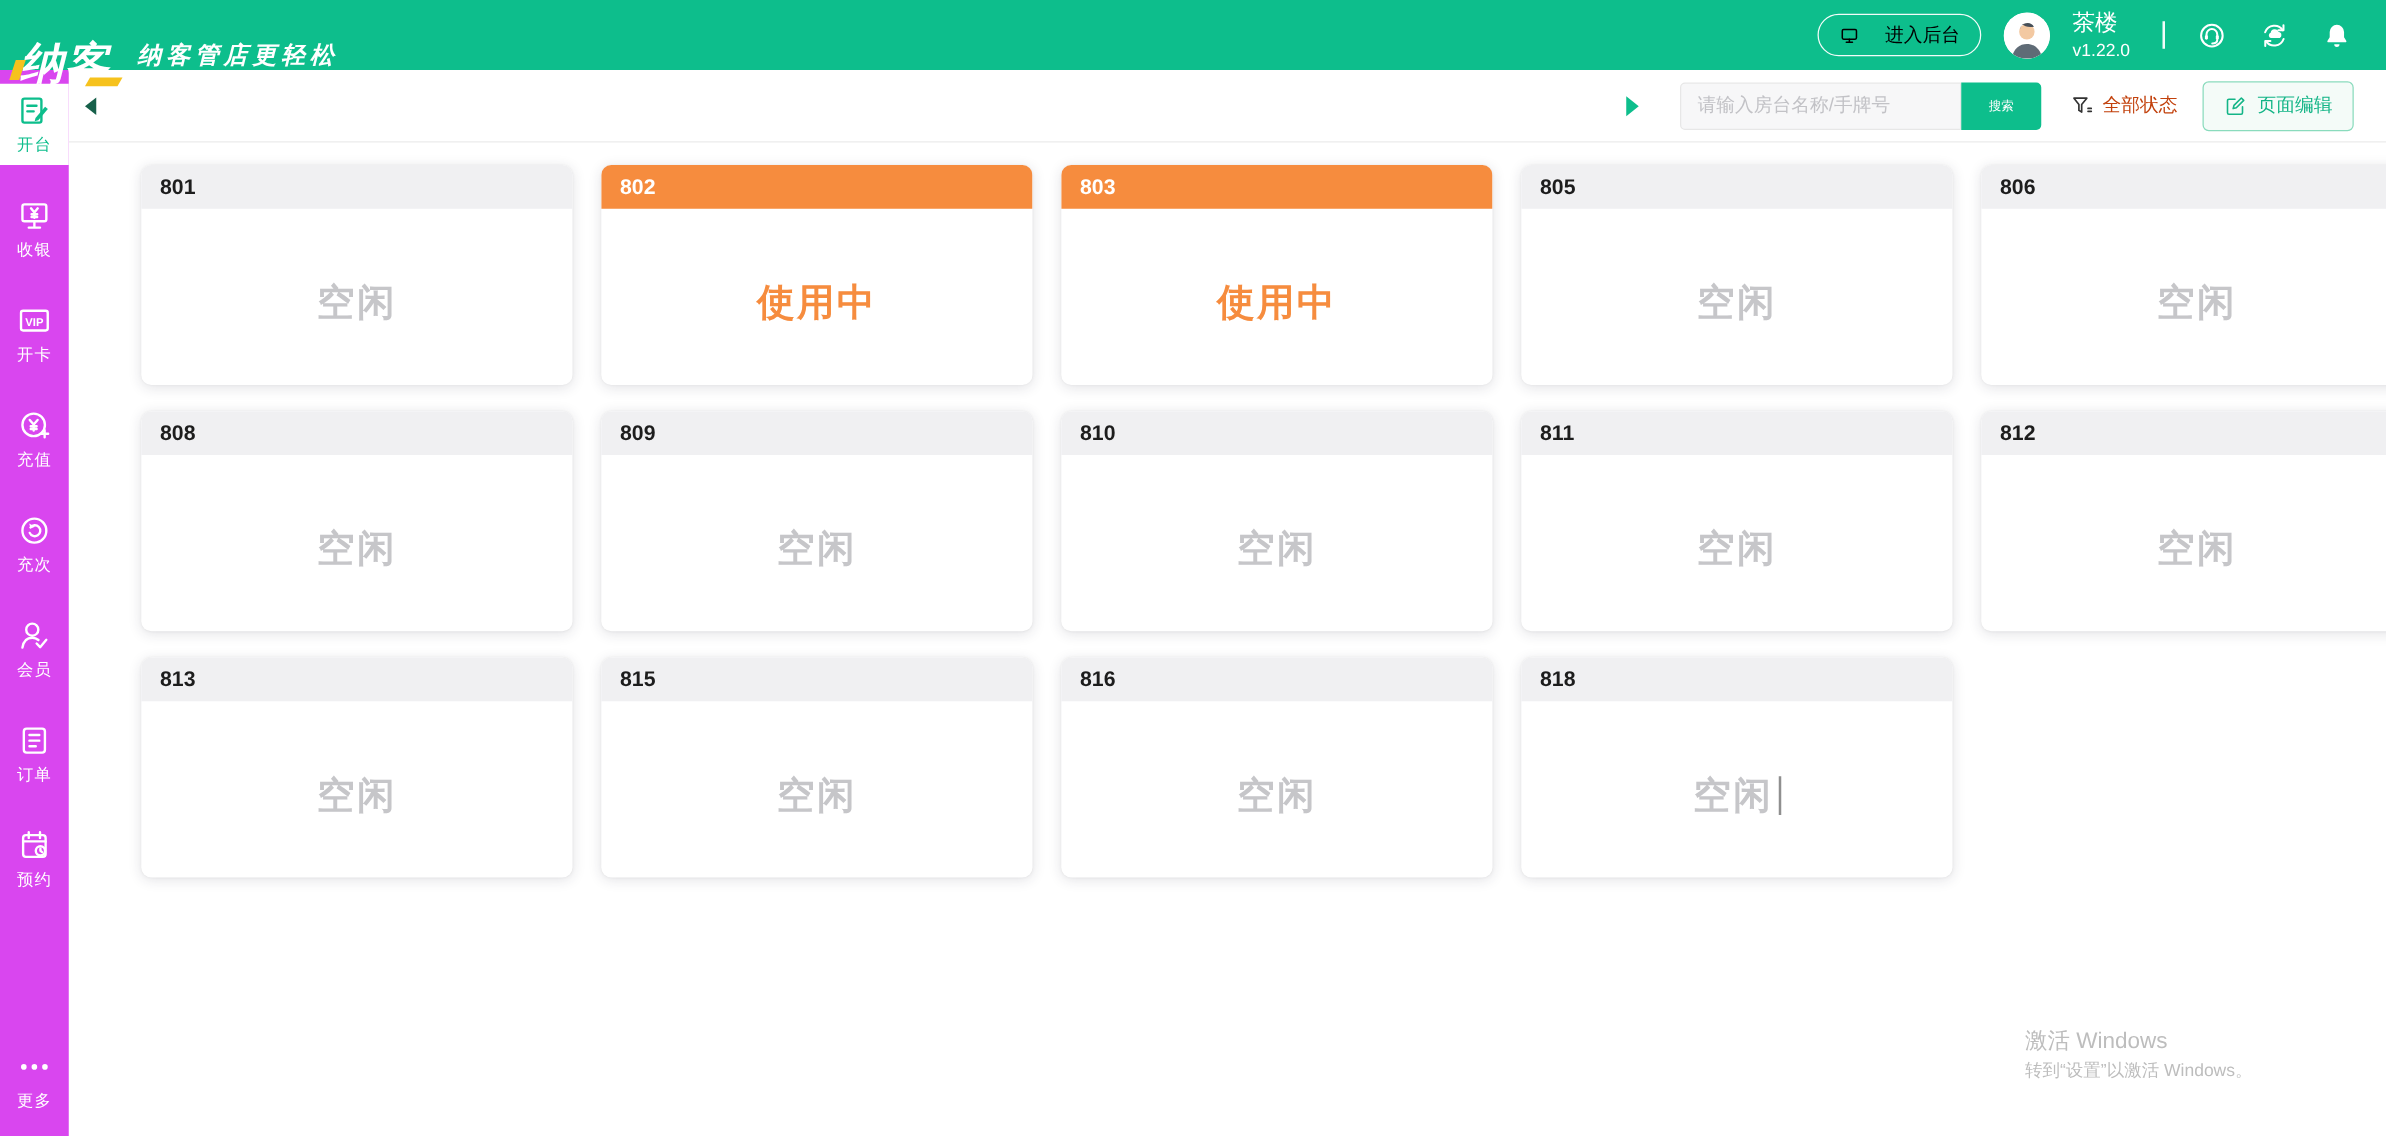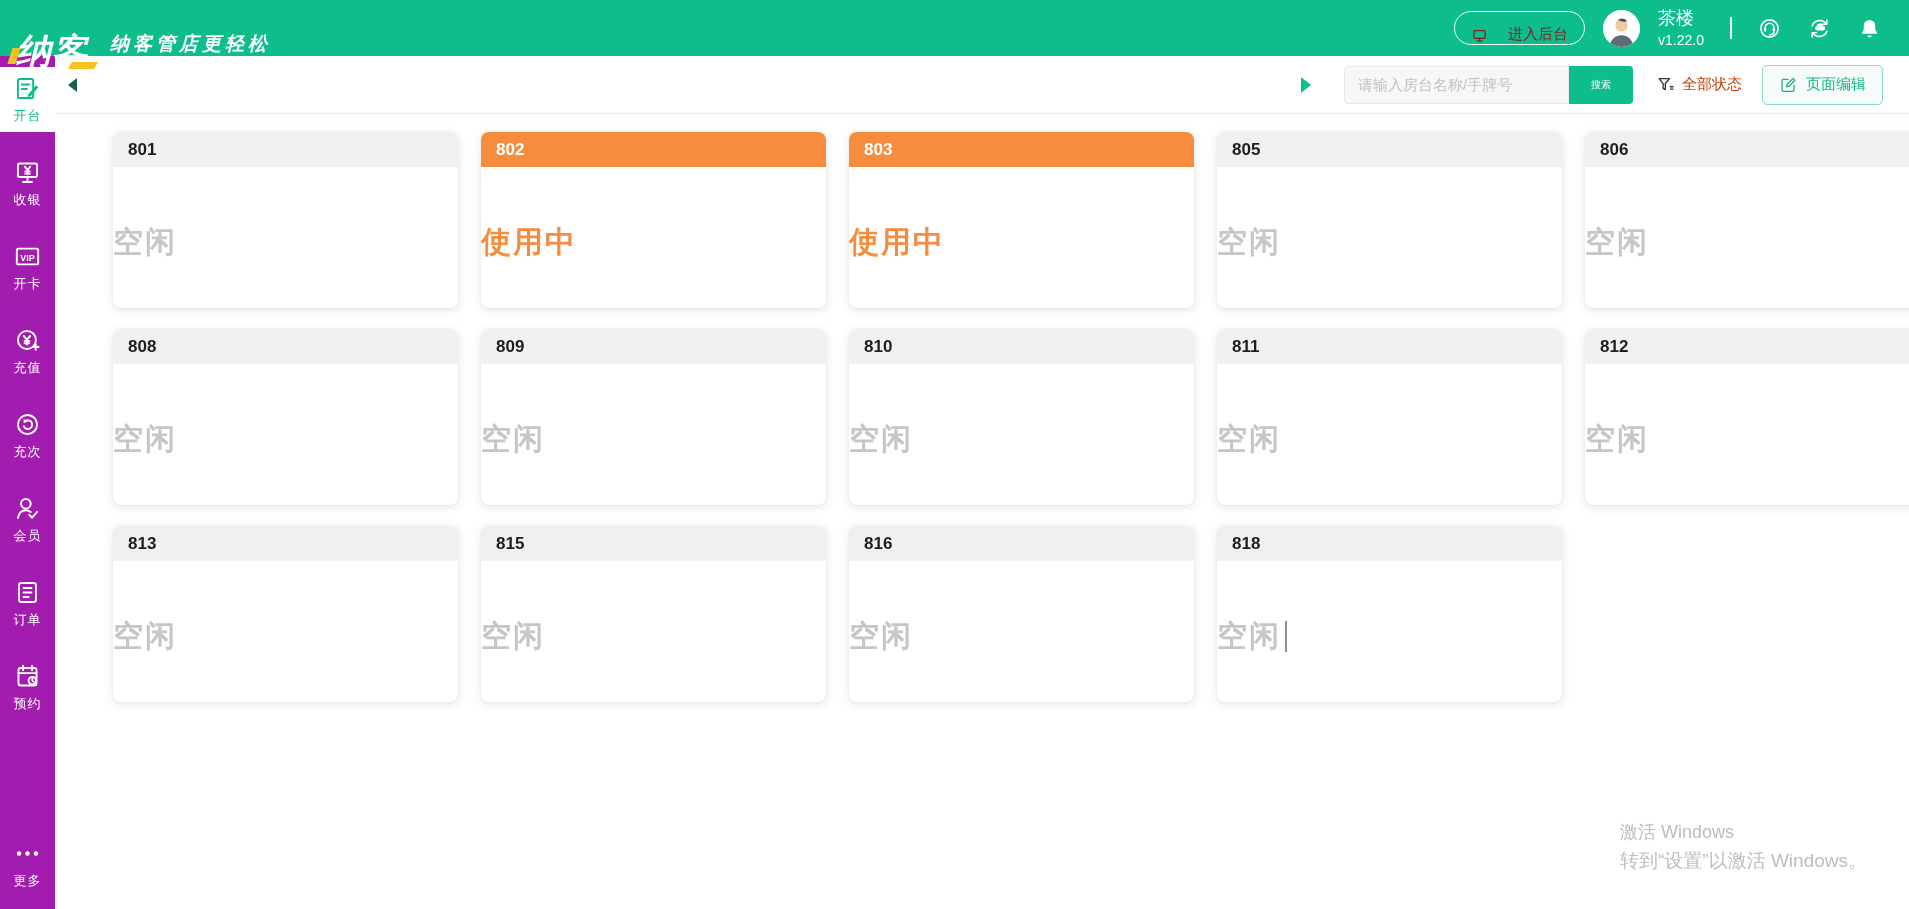--- a/index.html
+++ b/index.html
@@ -16,32 +16,32 @@
   .logo-text::after { content:""; position:absolute; right:-8px; bottom:-1px; width:26px; height:7px;
     background:#f6c21d; transform:skewX(-30deg); }
   .logo-text::before { content:""; position:absolute; left:-6px; bottom:4px; width:8px; height:16px;
     background:#f6c21d; transform:skewX(-18deg); }
   .tagline-box { display:flex; flex-direction:column; align-items:flex-start; }
   .tagline { color:#fff; font-size:19px; font-style:italic; font-weight:700; letter-spacing:4px; }
   .tagline-swoosh { margin-top:2px; }
 
   .hdr-right { margin-left:auto; display:flex; align-items:center; gap:18px; }
   .enter-btn { height:34px; border:1px solid rgba(255,255,255,.95); border-radius:17px; background:transparent;
-    color:#7f1d1d; display:flex; align-items:flex-end; gap:20px; padding:0 16px; font-size:15px; cursor:pointer; }
+    color:#000000; display:flex; align-items:center; gap:20px; padding:0 16px; font-size:15px; cursor:pointer; }
   .enter-btn .bicon { width:17px; height:17px; }
   .avatar { width:37px; height:37px; border-radius:50%; background:#fff; overflow:hidden; flex:0 0 auto; }
   .store-block { color:#fff; line-height:1.35; text-align:left; }
   .store-name { font-size:18px; }
   .store-version { font-size:14px; }
   .hdr-divider { width:2px; height:22px; background:rgba(255,255,255,.95); margin:0 8px; }
   .hdr-icons { display:flex; align-items:center; gap:27px; margin-right:4px; }
   .hicon { width:23px; height:23px; color:#fff; cursor:pointer; display:inline-block; }
 
   
-  .sidebar { position:absolute; top:56px; left:0; bottom:0; width:55px; background:#a21caf;
+  .sidebar { position:absolute; top:56px; left:0; bottom:0; width:55px; background:#d946ef;
     display:flex; flex-direction:column; align-items:center; padding-top:11px; z-index:4; }
   .side-item { width:55px; padding:8px 0 7px; margin-bottom:19px; display:flex; flex-direction:column;
     align-items:center; gap:5px; color:#fff; cursor:pointer; }
   .side-item.active { background:#fff; color:#0dbe8c; }
   .side-item .sicon { width:27px; height:27px; }
   .side-label { font-size:13px; letter-spacing:1px; }
   .side-more { margin-top:auto; margin-bottom:12px; }
 
   
   .toolbar { position:absolute; top:56px; left:55px; right:0; height:58px; background:#fff;
@@ -65,31 +65,31 @@
     border:1px solid #8adbbd; background:#f4fbf8; color:#14b587; border-radius:5px; font-size:15px; cursor:pointer; }
   .page-edit-btn .bicon { width:18px; height:18px; }
 
   
   .main { position:absolute; top:115px; left:55px; right:0; bottom:0; background:#fff; overflow:hidden; }
   .grid { display:grid; grid-template-columns:repeat(5,345px); column-gap:23px; row-gap:21px; padding:17px 0 12px 22px;margin-left:36px; }
   .card { width:345px; height:176px; border-radius:8px; background:#fff; overflow:hidden; cursor:pointer;
     box-shadow:0 2px 10px rgba(40,40,60,.13), 0 0 2px rgba(0,0,0,.05); }
   .card-head { height:35px; background:#f0f0f2; display:flex; align-items:center; padding:0 15px;
     font-weight:bold; font-size:17px; color:#1d1d1d; }
-  .card-body { height:151px; display:flex; align-items:center; }
+  .card-body { height:151px; display:flex; align-items:center; justify-content:center; }
   .status { font-size:30px; font-weight:bold; color:#c6c6c9; letter-spacing:2px; }
   .card.busy .card-head { background:#f68c3e; color:#fff; }
   .card.busy .status { color:#f68c3e; }
   .cursor-bar { display:inline-block; width:2px; height:31px; background:#8f8f8f; margin-left:4px;
     vertical-align:-5px; }
 
   
   .watermark { position:absolute; left:1620px; top:820px; color:#bdbdbd; z-index:6; pointer-events:none; }
   .wm1 { font-size:18px; }
-  .wm2 { font-size:19px; margin-top:4px; }
+  .wm2 { font-size:14px; margin-top:4px; }
 
   
   .sicon svg, .hicon svg, .bicon svg, .ficon svg { width:100%; height:100%; display:block;
     fill:none; stroke:currentColor; stroke-width:1.7; stroke-linecap:round; stroke-linejoin:round; }
   svg .f { fill:currentColor; stroke:none; }
   .avatar svg { width:100%; height:100%; display:block; }
 </style>
 </head>
 <body>
 

